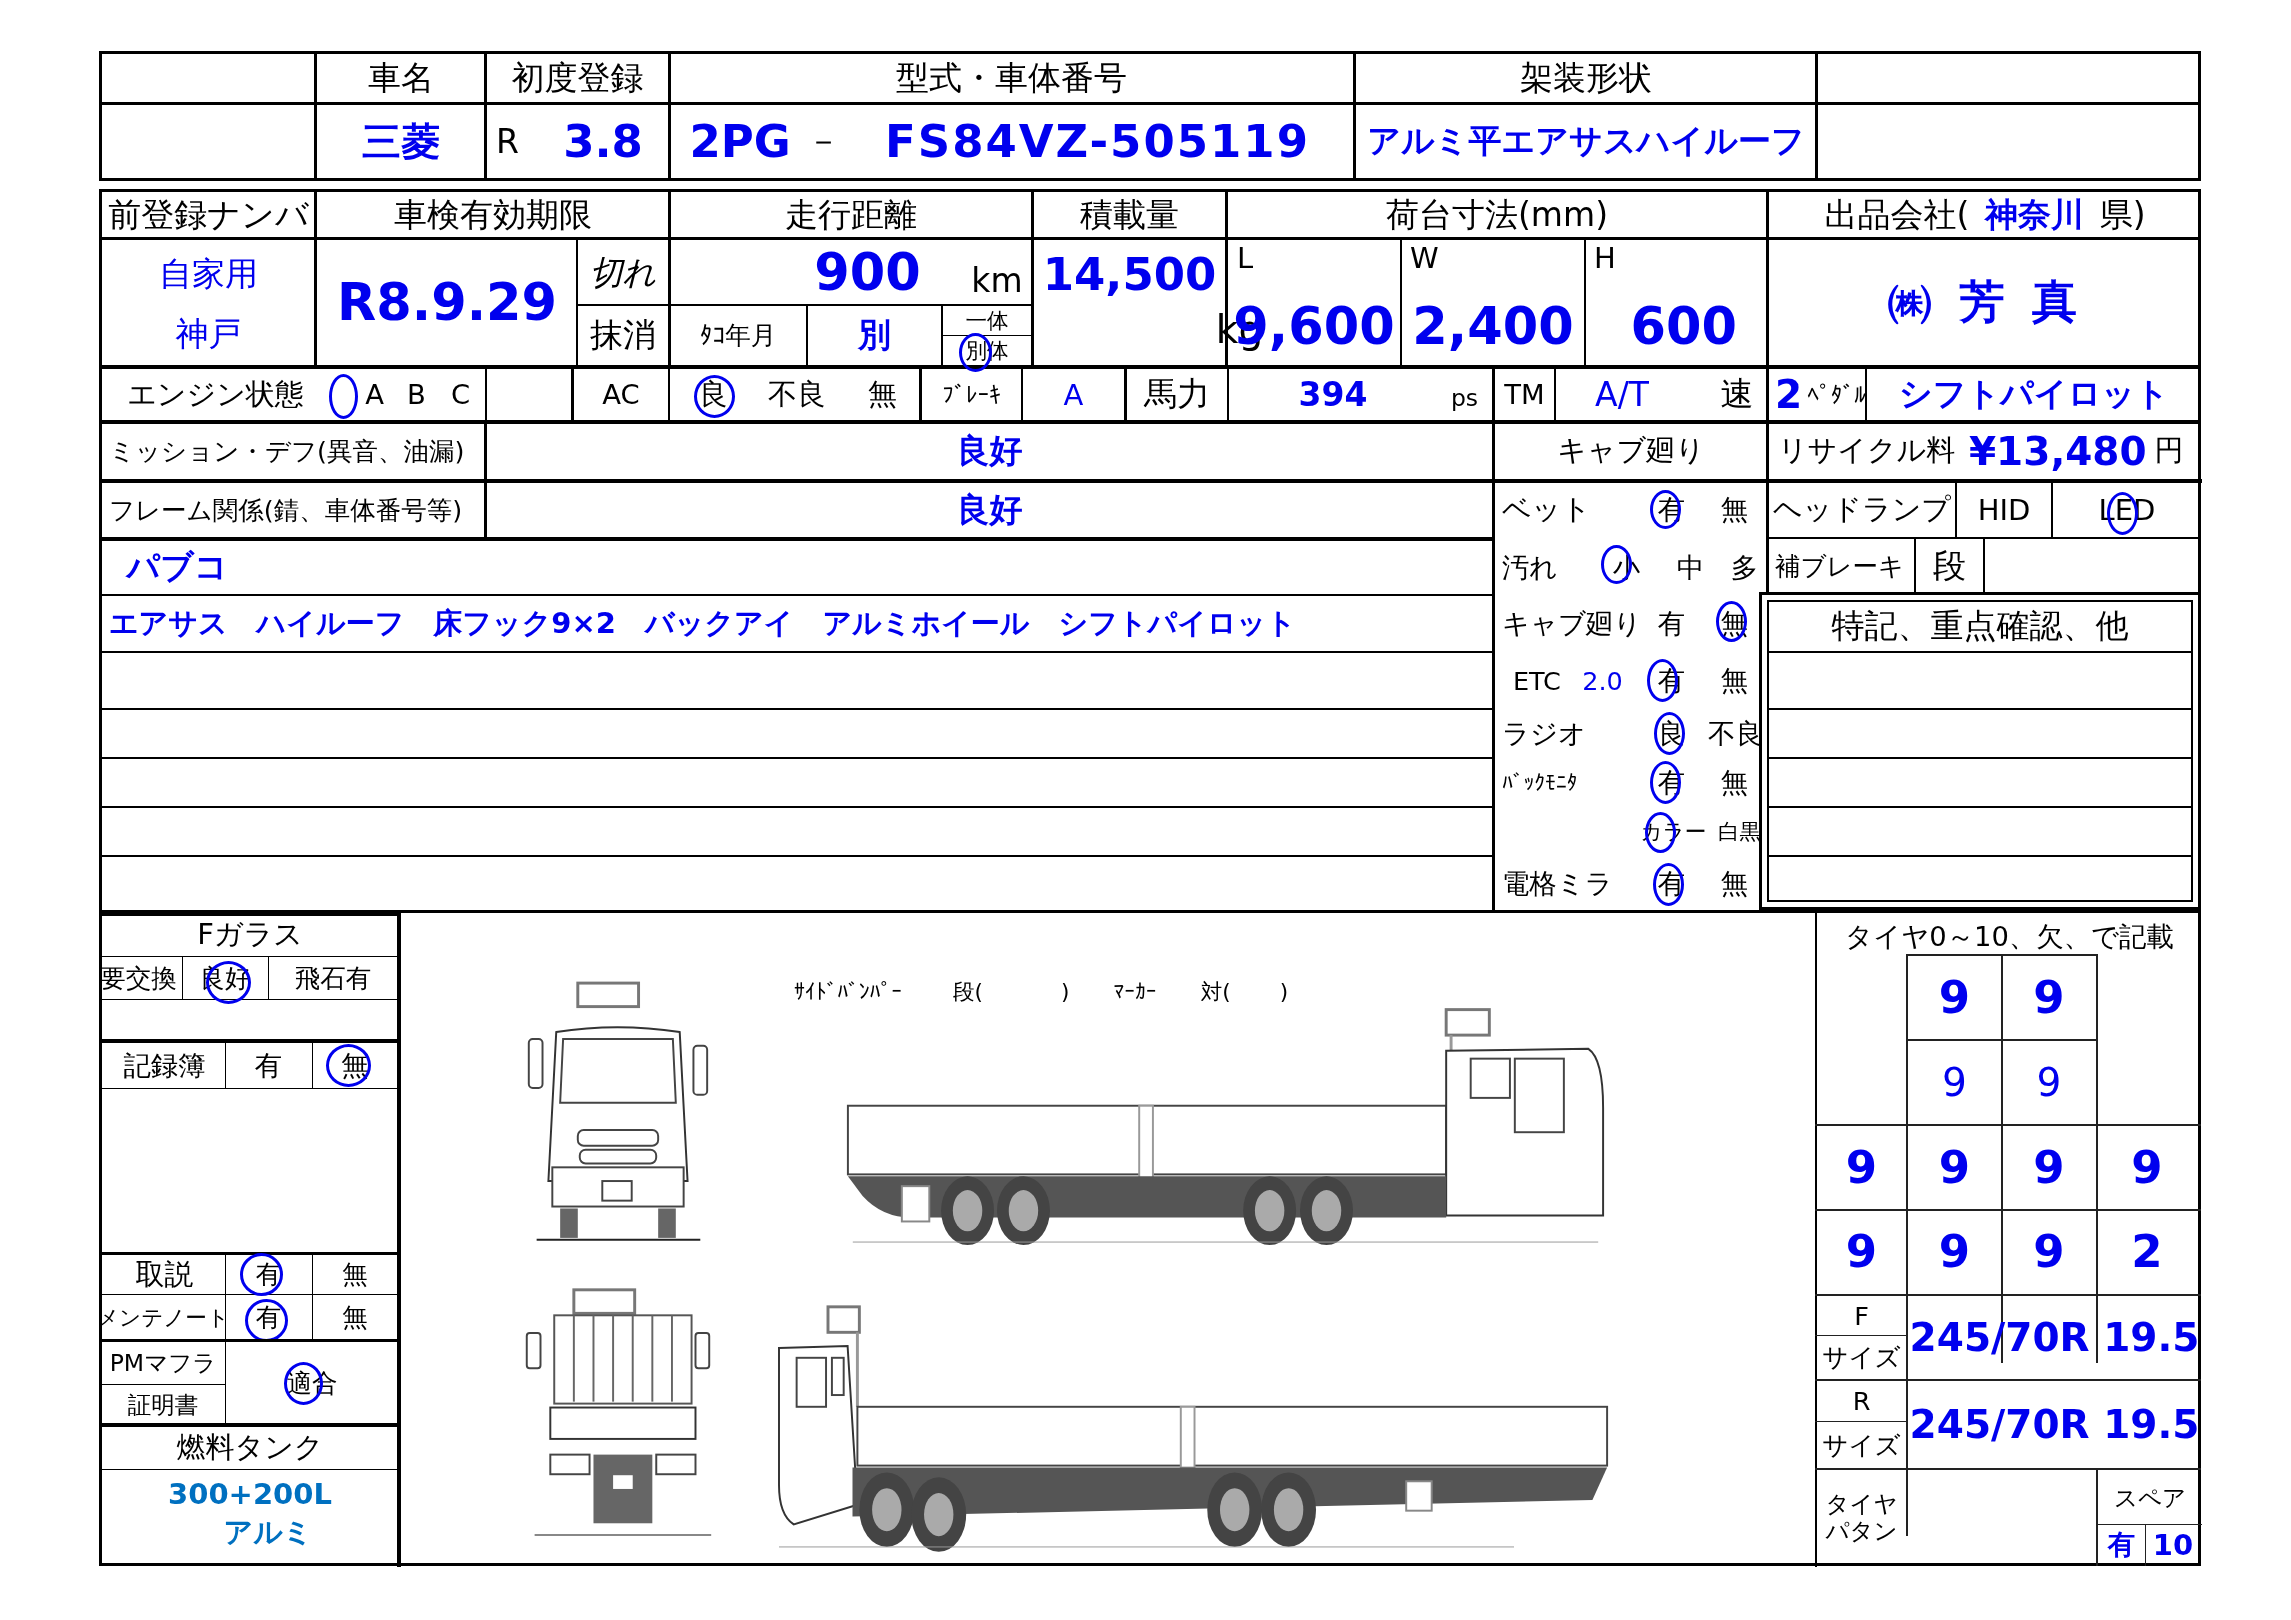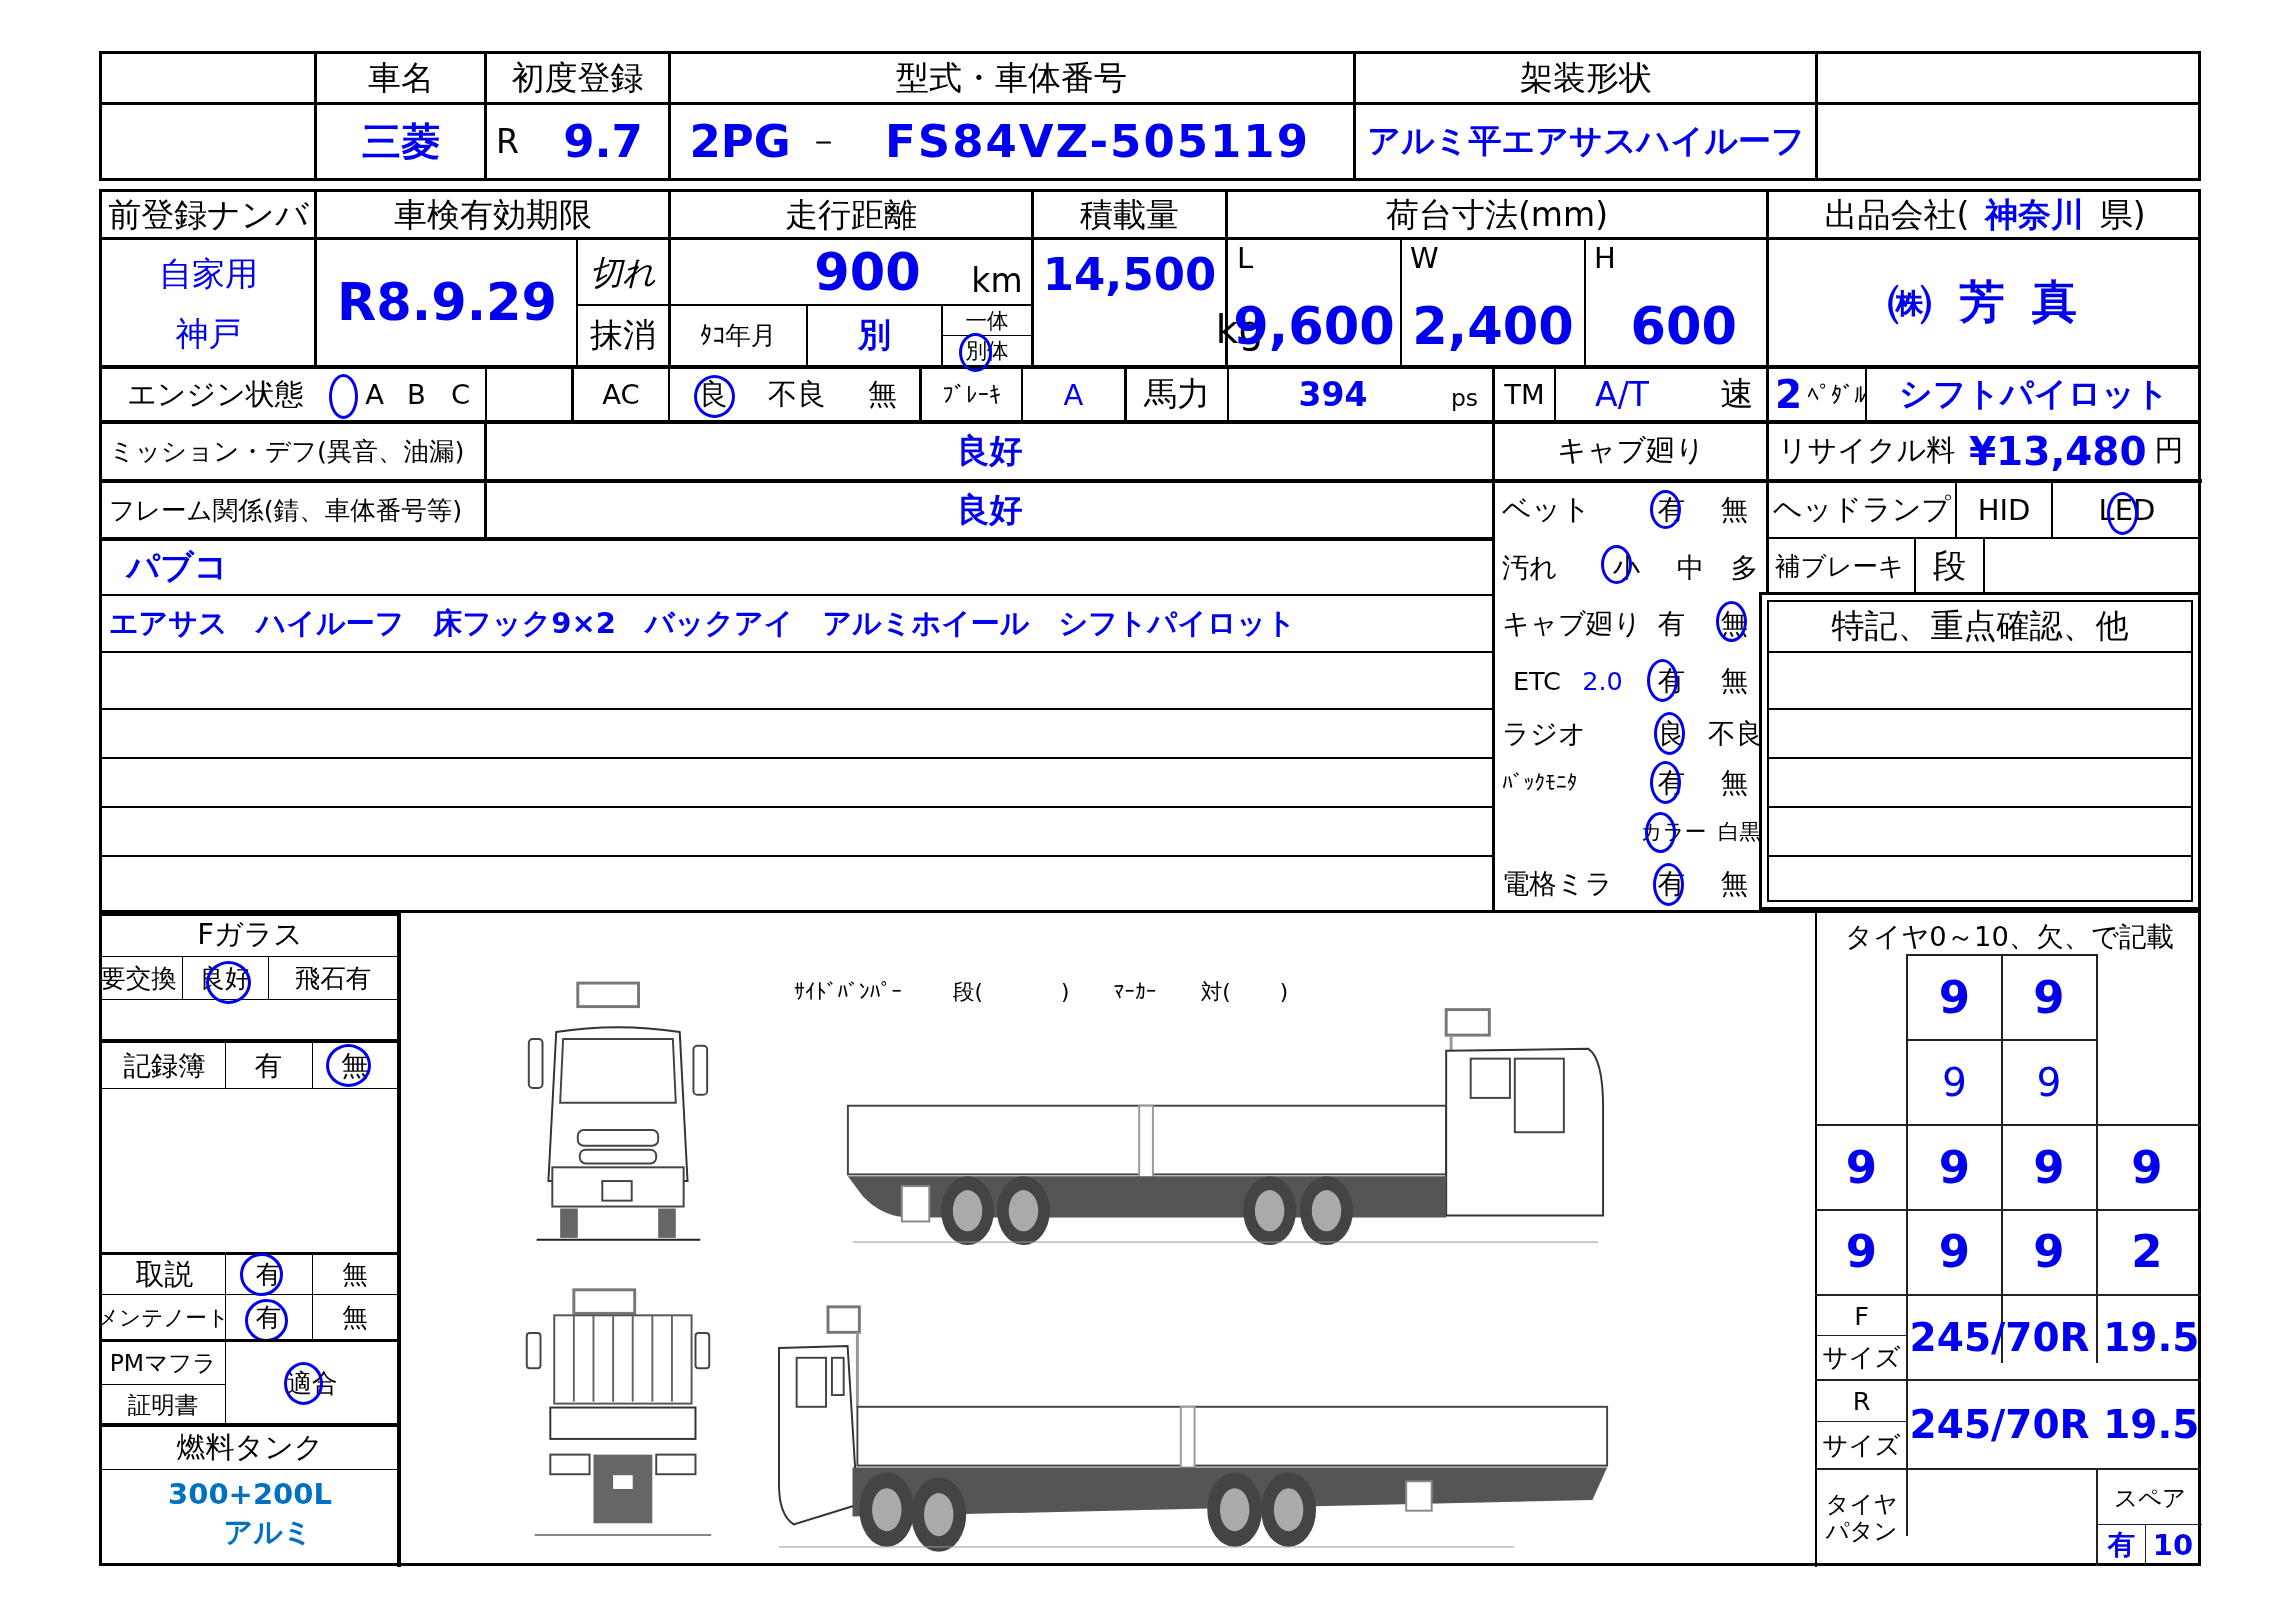--- a/index.html
+++ b/index.html
@@ -35,21 +35,21 @@
 <div class="vl" style="left:1353px;top:51px;width:2.9px;height:130px;"></div>
 <div class="vl" style="left:1815px;top:51px;width:2.9px;height:130px;"></div>
 
 <div class="cell t34" style="left:317px;top:55px;width:168px;height:47px;">車名</div>
 <div class="cell t34" style="left:487px;top:55px;width:181px;height:47px;">初度登録</div>
 <div class="cell t34" style="left:671px;top:55px;width:681px;height:47px;">型式・車体番号</div>
 <div class="cell t34" style="left:1356px;top:55px;width:460px;height:47px;">架装形状</div>
 
 <div class="cell blue t40" style="left:317px;top:105px;width:168px;height:73px;">三菱</div>
 <div class="cell left t34" style="left:490px;top:105px;width:49px;height:73px;">R</div>
-<div class="cell blue t46" style="left:549px;top:105px;width:108px;height:73px;">9.7</div>
+<div class="cell blue t46" style="left:549px;top:105px;width:108px;height:73px;">3.8</div>
 <div class="cell blue t46" style="left:686px;top:105px;width:108px;height:73px;">2PG</div>
 <div class="cell t34" style="left:799px;top:105px;width:49px;height:73px;">－</div>
 <div class="cell blue t46" style="left:882px;top:105px;width:431px;height:73px;letter-spacing:2px;">FS84VZ-505119</div>
 <div class="cell blue t34" style="left:1356px;top:105px;width:460px;height:73px;">アルミ平エアサスハイルーフ</div>
 
 <div class="abs" style="left:99px;top:189px;width:2102px;height:1377px;border:3.9px solid #000;"></div>
 
 <div class="hl" style="left:99px;top:237px;width:2102px;height:2.9px;"></div>
 <div class="hl" style="left:99px;top:365px;width:2102px;height:3.9px;"></div>
 <div class="vl" style="left:314px;top:189px;width:2.9px;height:177px;"></div>

